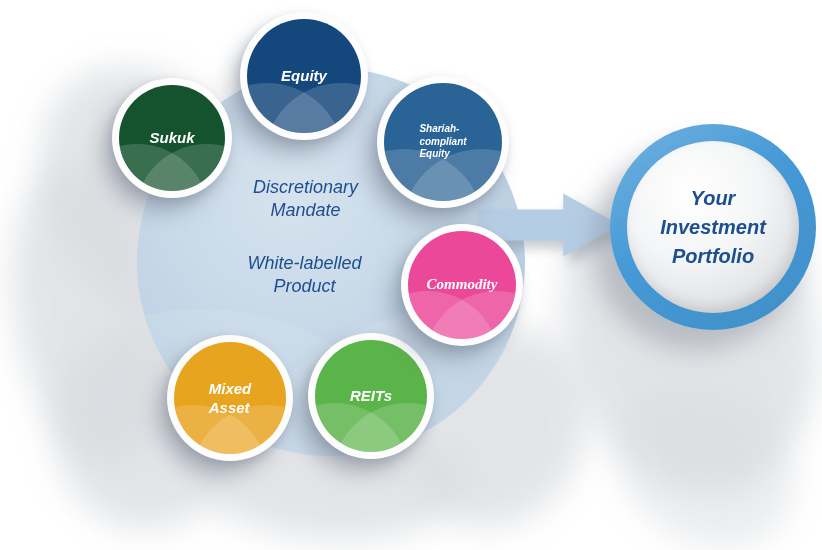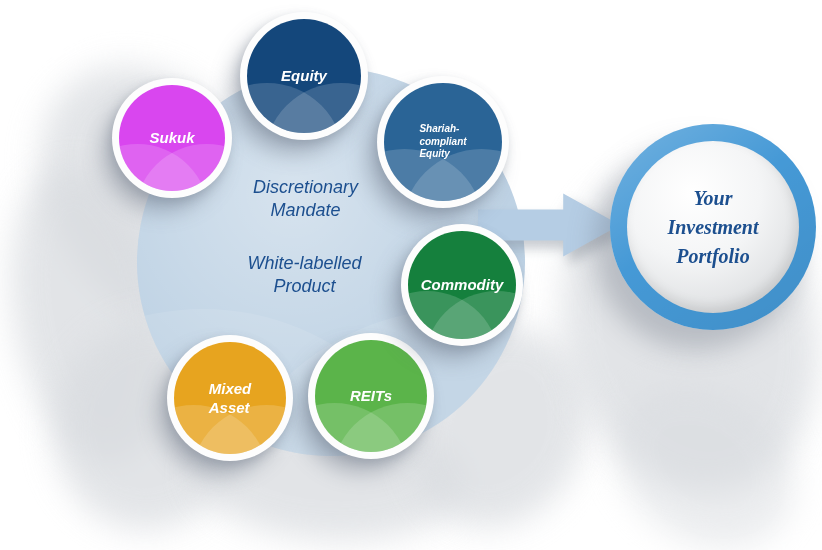--- a/index.html
+++ b/index.html
@@ -84,46 +84,46 @@
 
   <div class="bubble" style="left:377px;top:76px;width:132px;height:132px;">
     <div class="bubble-core" style="background-color: rgb(42, 100, 150);">
       <span class="bubble-label" style="font-size:10px;">Shariah-
 compliant
 Equity</span>
     </div>
   </div>
 
   <div class="bubble" style="left:112px;top:78px;width:120px;height:120px;">
-    <div class="bubble-core" style="background-color: #d946ef;">
+    <div class="bubble-core" style="background-color: #14532d;">
       <span class="bubble-label">Sukuk</span>
     </div>
   </div>
 
 
   <div class="bubble" style="left:308px;top:333px;width:126px;height:126px;">
     <div class="bubble-core" style="background-color: rgb(91, 180, 74);">
       <span class="bubble-label">REITs</span>
     </div>
   </div>
 
   <div class="bubble" style="left:167px;top:335px;width:126px;height:126px;">
     <div class="bubble-core" style="background-color: rgb(231, 164, 31);">
       <span class="bubble-label">Mixed
 Asset</span>
     </div>
   </div>
 
   <div class="bubble" style="left:401px;top:224px;width:122px;height:122px;">
-    <div class="bubble-core" style="background-color: #15803d;">
+    <div class="bubble-core" style="background-color: #ec4899; font-family: Liberation Serif, serif;">
       <span class="bubble-label">Commodity</span>
     </div>
   </div>
 
-  <div class="portfolio" style="left:610px;top:124px;width:206px;height:206px;font-family:Liberation Serif, serif;">
+  <div class="portfolio" style="left:610px;top:124px;width:206px;height:206px;">
     <div class="portfolio-ring" style="border-radius: 50%; background-color: rgb(69, 153, 214);">
       <div class="ring-sheen"></div>
       <div class="portfolio-inner">
         <span class="portfolio-label">Your
 Investment
 Portfolio</span>
       </div>
     </div>
   </div>
 

